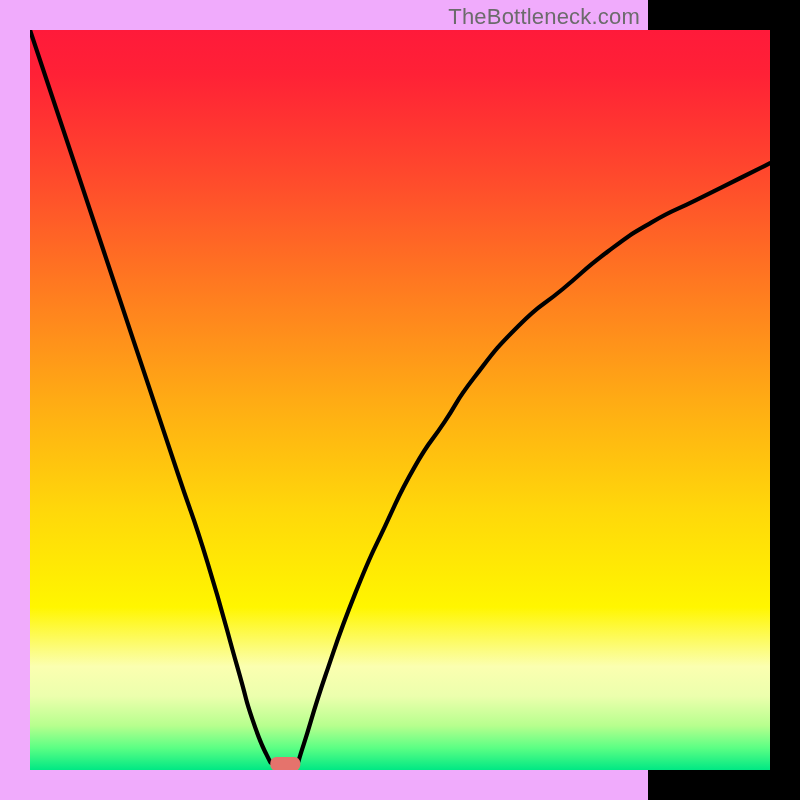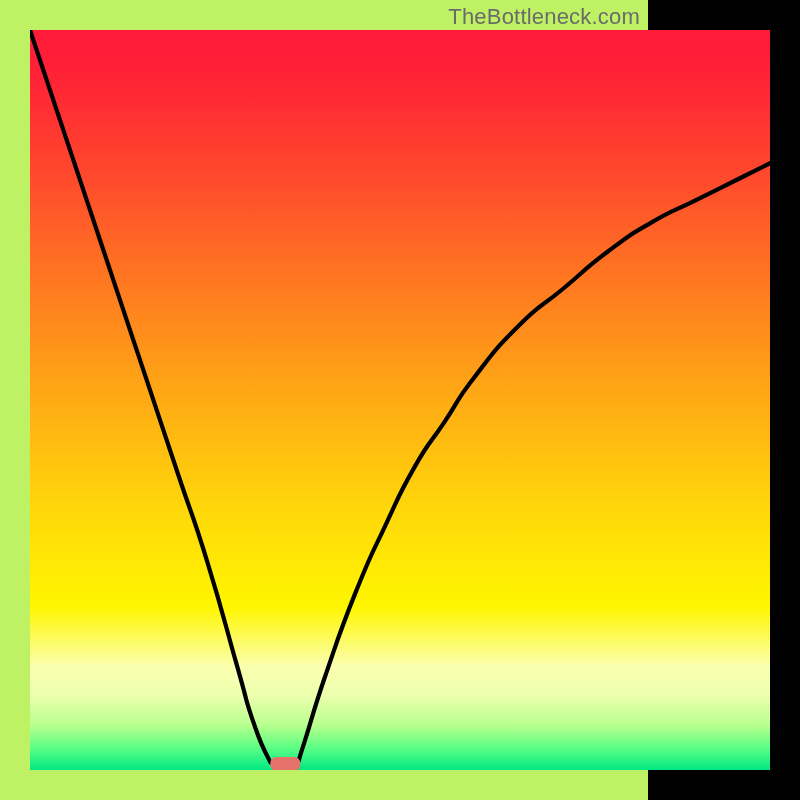--- a/index.html
+++ b/index.html
@@ -8,21 +8,21 @@
     width: 800px;
     height: 800px;
     overflow: hidden;
     font-family: Arial, Helvetica, sans-serif;
     background: #000;
   }
   .frame {
     position: relative;
     width: 648px;
     height: 800px;
-    background: #bef264;
+    background: #f0abfc;
   }
   .plot-area {
     position: absolute;
     left: 30px;
     top: 30px;
     width: 740px;
     height: 740px;
     overflow: hidden;
   }
   .watermark {

